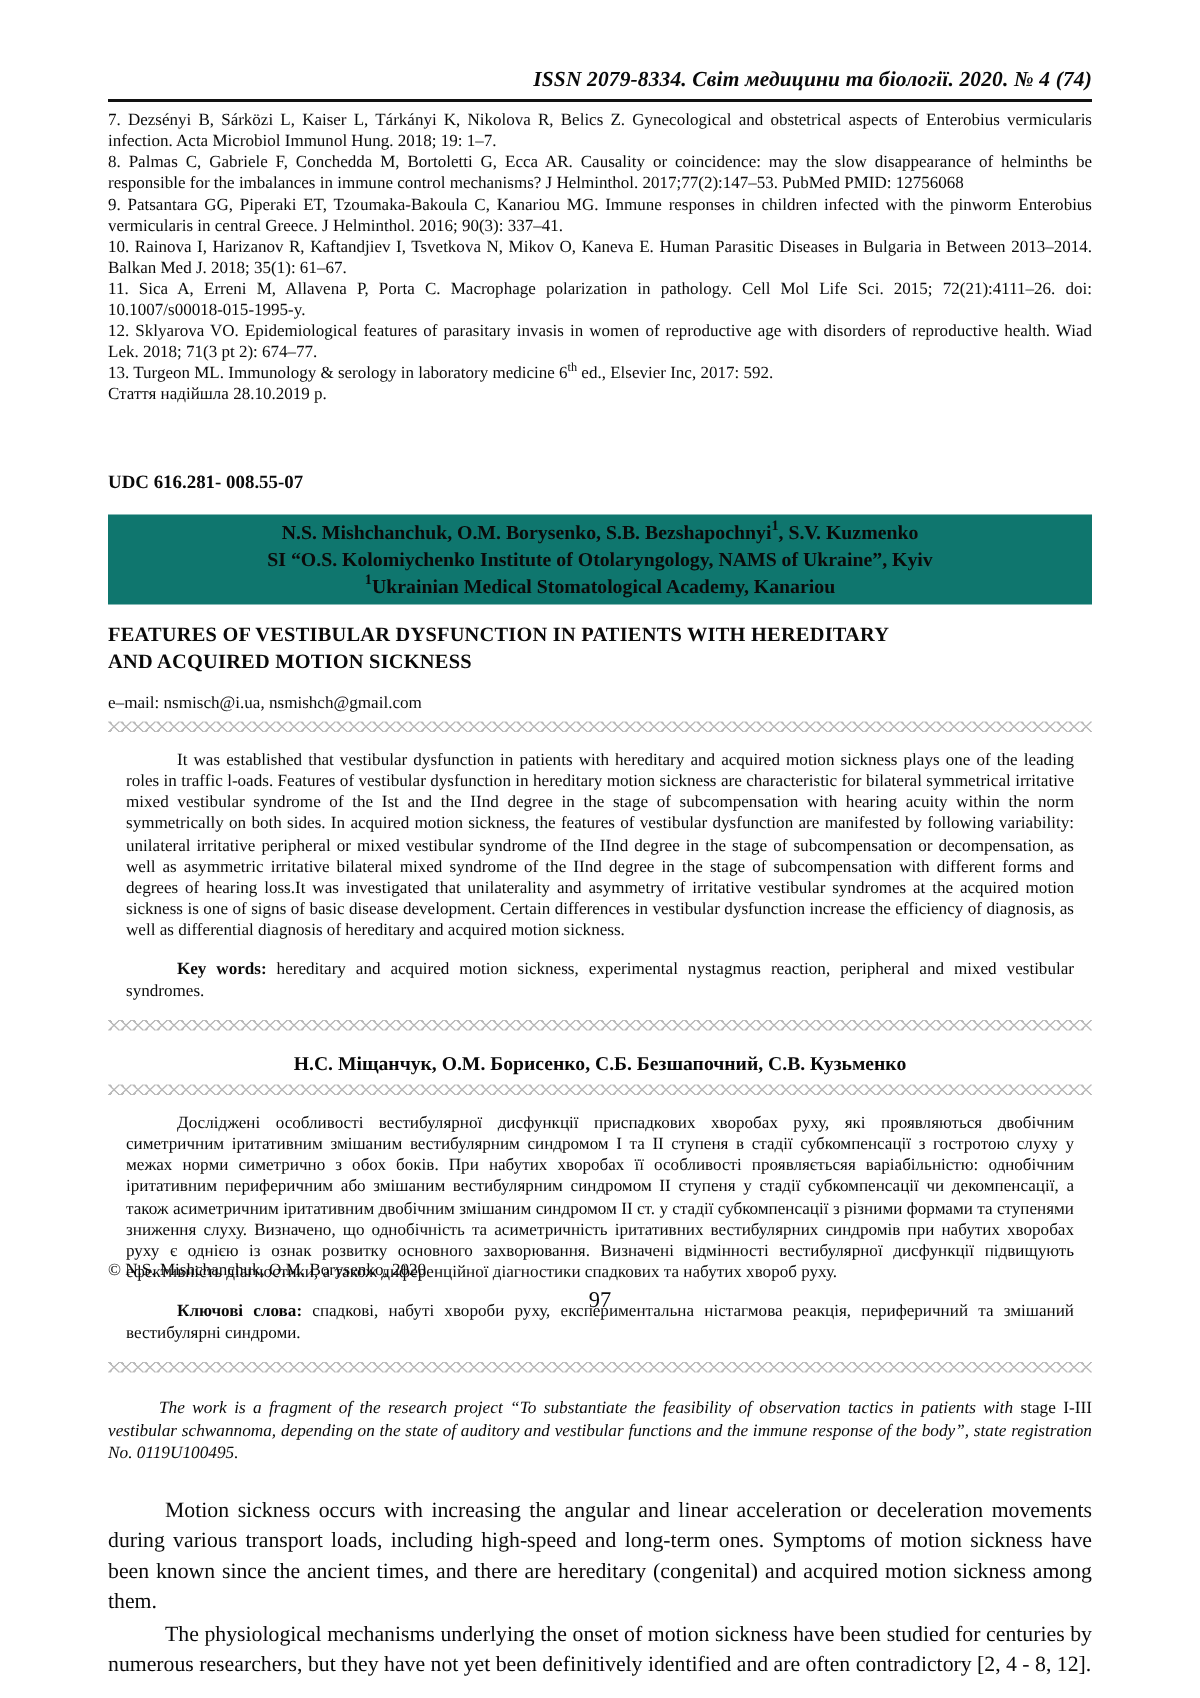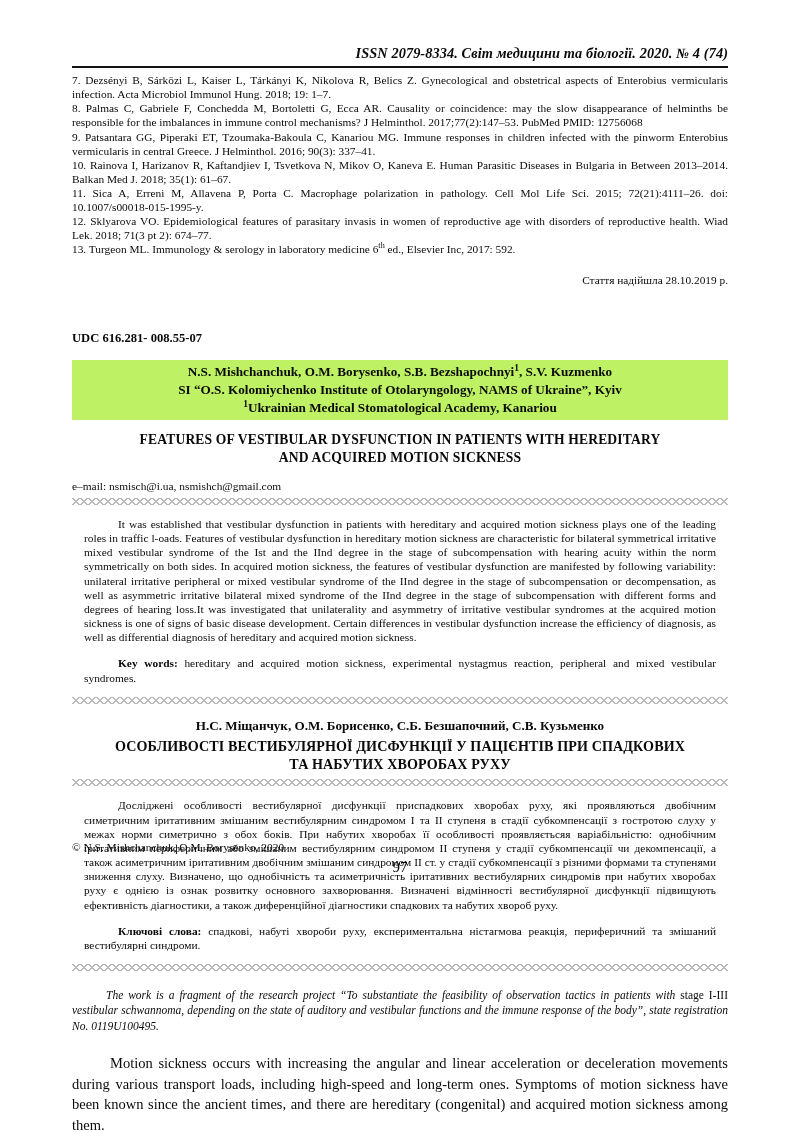--- a/index.html
+++ b/index.html
@@ -45,47 +45,45 @@
     line-height: 1.245;
     text-align: justify;
   }
   .refs .ref-item {
     margin: 0;
     text-indent: 0;
   }
   sup { font-size: 72%; vertical-align: super; line-height: 0; }
 
   .received {
-    text-align: right;
+    text-align: left;
     font-size: 11.35px;
-    margin-top: 17px;
   }
 
   
   .ids {
     margin-top: 44px;
     font-weight: bold;
     font-size: 12.6px;
     line-height: 1.32;
   }
 
   
   .author-band {
     margin-top: 14px;
-    background: #bef264;
+    background: #0f766e;
     text-align: center;
     font-weight: bold;
     font-size: 13.2px;
     line-height: 1.34;
     padding: 3px 0 4px 0;
   }
 
   
   .title-en {
-    text-align: center;
     font-weight: bold;
     font-size: 13.6px;
     line-height: 1.27;
     margin-top: 11px;
     letter-spacing: 0.15px;
   }
   .email-line {
     text-align: left;
     font-size: 11.4px;
     margin-top: 14px;
@@ -208,24 +206,20 @@
 
   <div class="abstract">
     <p>It was established that vestibular dysfunction in patients with hereditary and acquired motion sickness plays one of the leading roles in traffic l-oads. Features of vestibular dysfunction in hereditary motion sickness are characteristic for bilateral symmetrical irritative mixed vestibular syndrome of the Ist and the IInd degree in the stage of subcompensation with hearing acuity within the norm symmetrically on both sides. In acquired motion sickness, the features of vestibular dysfunction are manifested by following variability: unilateral irritative peripheral or mixed vestibular syndrome of the IInd degree in the stage of subcompensation or decompensation, as well as asymmetric irritative bilateral mixed syndrome of the IInd degree in the stage of subcompensation with different forms and degrees of hearing loss.It was investigated that unilaterality and asymmetry of irritative vestibular syndromes at the acquired motion sickness is one of signs of basic disease development. Certain differences in vestibular dysfunction increase the efficiency of diagnosis, as well as differential diagnosis of hereditary and acquired motion sickness.</p>
     <p class="kw"><b>Key words:</b><span> hereditary and acquired motion sickness, experimental nystagmus reaction, peripheral and mixed vestibular syndromes.</span></p>
   </div>
 
   <div class="wavy"></div>
 
   <div class="author-uk">Н.С. Міщанчук, О.М. Борисенко, С.Б. Безшапочний, С.В. Кузьменко</div>
 
-  <div class="title-uk">
-    <div>ОСОБЛИВОСТІ ВЕСТИБУЛЯРНОЇ ДИСФУНКЦІЇ У ПАЦІЄНТІВ  ПРИ СПАДКОВИХ</div>
-    <div>ТА НАБУТИХ ХВОРОБАХ РУХУ</div>
-  </div>
 
   <div class="wavy"></div>
 
   <div class="abstract">
     <p>Досліджені особливості вестибулярної дисфункції приспадкових хворобах руху, які проявляються  двобічним симетричним іритативним змішаним вестибулярним синдромом І та ІІ ступеня в стадії субкомпенсації з гостротою слуху у межах норми симетрично з обох боків. При набутих хворобах її особливості проявляєтьсяя варіабільністю: однобічним іритативним периферичним або змішаним вестибулярним синдромом ІІ ступеня у стадії субкомпенсації чи декомпенсації, а також асиметричним іритативним двобічним змішаним синдромом ІІ ст. у стадії субкомпенсації з різними формами та ступенями зниження слуху. Визначено, що однобічність та асиметричність іритативних вестибулярних синдромів при набутих хворобах руху є однією із ознак розвитку основного захворювання. Визначені відмінності вестибулярної дисфункції підвищують ефективність діагностики, а також диференційної діагностики спадкових та набутих хвороб руху.</p>
     <p class="kw"><b>Ключові слова:</b><span> спадкові, набуті хвороби руху, експериментальна ністагмова реакція, периферичний та змішаний вестибулярні синдроми.</span></p>
   </div>
 
   <div class="wavy"></div>
 

